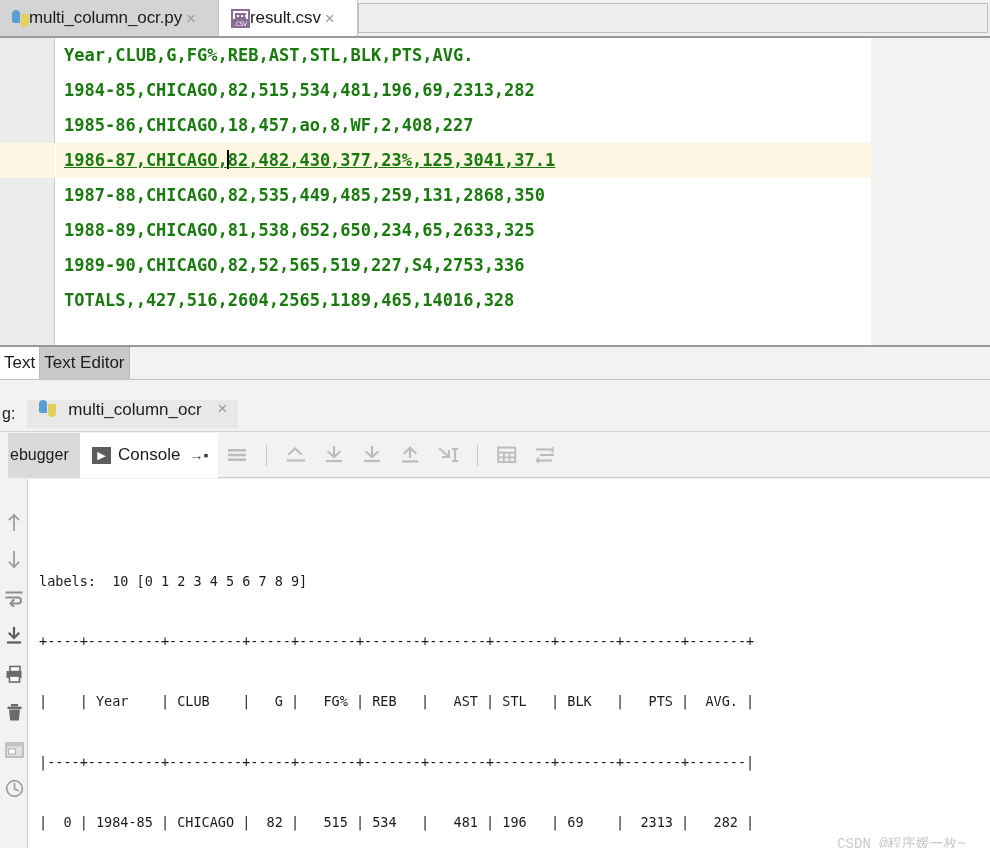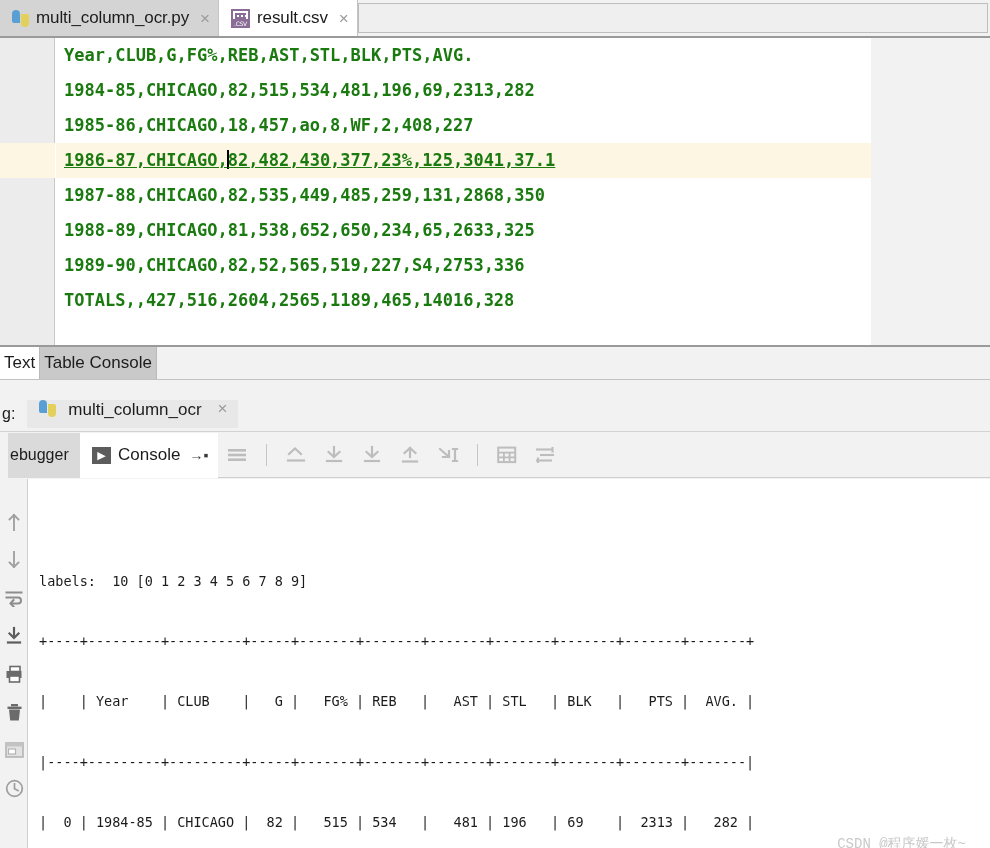--- a/index.html
+++ b/index.html
@@ -13,22 +13,22 @@
   #app { position: relative; width: 990px; height: 848px; background: #f2f2f2; }
 
   
   .tabbar {
     position: absolute; left: 0; top: 0; width: 990px; height: 38px;
     background: #f2f2f2;
     border-bottom: 2px solid #9a9a9a;
     display: flex; align-items: stretch;
   }
   .etab {
-    display: flex; align-items: center; gap: 7px;
-    padding: 0 8px 0 12px;
+    display: flex; align-items: center; 
+    padding: 0 22px 0 12px;
     font-size: 17px; color: #1c1c1c;
     border-right: 1px solid #c4c4c4;
     position: relative;
     cursor: default;
   }
   .etab.inactive { background: #d4d4d4; }
   .etab.active { background: #ffffff; }
   .etab-label { white-space: nowrap; letter-spacing: -0.1px; }
   .tab-close { color: #9b9b9b; font-size: 17px; margin-left: 4px; line-height: 1; }
   .tab-filler {
@@ -222,21 +222,21 @@
       <div class="cline">1987-88,CHICAGO,82,535,449,485,259,131,2868,350</div>
       <div class="cline">1988-89,CHICAGO,81,538,652,650,234,65,2633,325</div>
       <div class="cline">1989-90,CHICAGO,82,52,565,519,227,S4,2753,336</div>
       <div class="cline">TOTALS,,427,516,2604,2565,1189,465,14016,328</div>
     </div>
   </div>
   <div class="editor-bottom-border"></div>
 
   <div class="subtabs">
     <div class="subtab active">Text</div>
-    <div class="subtab inactive">Table Console</div>
+    <div class="subtab inactive">Text Editor</div>
     <div class="subtab-filler"></div>
   </div>
 
   <div class="debugbar">
     <span class="debug-label">g:</span>
     <div class="runtab">
       <span class="py-icon">
           <i class="a"></i>
           <i class="b"></i>
         </span>

